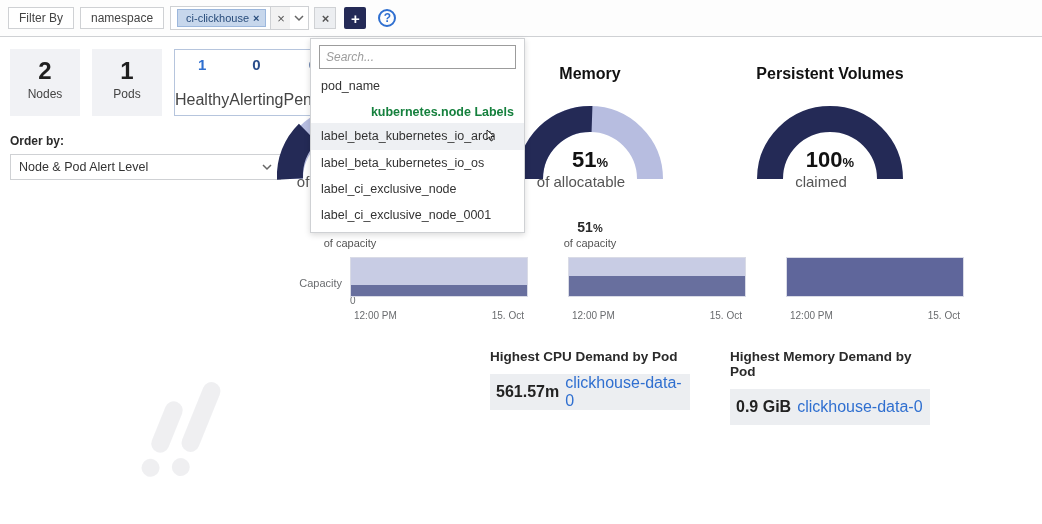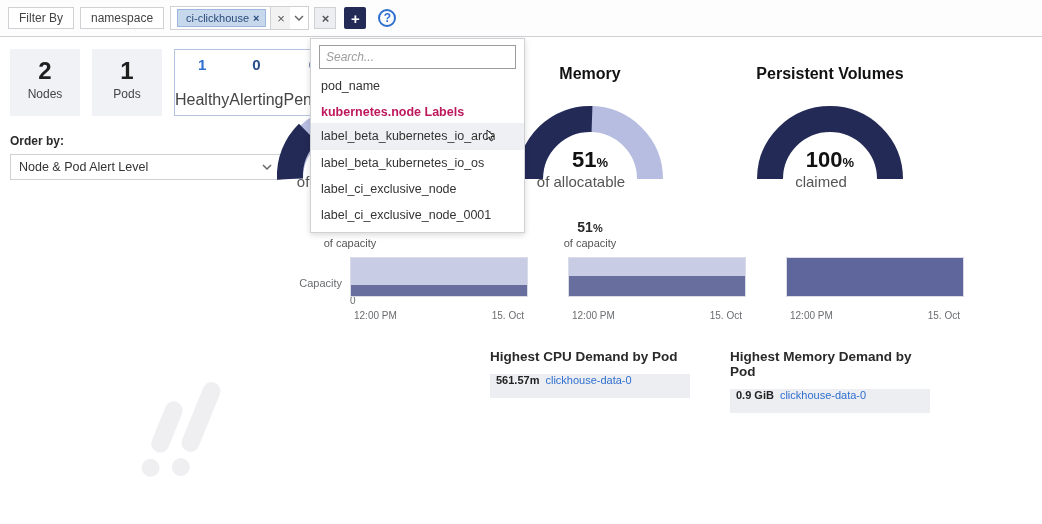--- a/index.html
+++ b/index.html
@@ -76,21 +76,22 @@
     border:1px solid var(--border); box-shadow:0 2px 6px rgba(0,0,0,.15);
     z-index:1000; padding:6px 0 4px 0;
   }
   .suggest input {
     margin:0 8px 4px 8px; width:calc(100% - 16px); height:24px;
     border:1px solid #9c9c9c; padding:0 6px; font-size:12px;
   }
   .suggest input::placeholder { color:#9c9c9c; font-style:italic; }
   .sg-head {
     padding:6px 10px 4px 10px; font-weight:600; font-size:12.5px;
-    color:#be185d;
+    color:#15803d;
+    text-align:right;
   }
   .sg-item {
     padding:6px 10px; font-size:12.5px; color:#333; cursor:pointer;
     white-space:nowrap; overflow:hidden; text-overflow:ellipsis;
   }
   .sg-item.sel { background:#eef0f3; }
   .sg-item .cur { display:inline-block; vertical-align:middle; }
 
   
   .main { display:flex; }
@@ -157,22 +158,22 @@
     background:#686f9e; height:50%; }
   .spark .plot .fill.full { height:100%; background:#5f669b; }
   .spark .zero { font-size:10px; color:var(--muted); margin-top:-2px; }
   .spark .ticks { display:flex; justify-content:space-between;
     font-size:10px; color:var(--muted); margin-top:4px; padding:0 4px; }
 
   .demand-row { display:flex; gap:40px; margin:28px 0 0 140px; }
   .demand { width:200px; }
   .demand h4 { font-size:13.5px; font-weight:700; margin:0 0 10px 0; }
   .demand .bar {
-    display:flex; align-items:flex-start; background:#eceef1; height:24px;
-    font-size:11px;
+    display:flex; align-items:center; background:#eceef1; height:36px;
+    font-size:16px;
   }
   .demand .val { font-weight:700; padding:0 6px; color:#222; }
   .demand .pod { color:var(--blue-link); }
 
   
   .ghost {
     position:absolute; left:150px; top:380px; opacity:.22;
     transform:rotate(0deg);
   }
   .ghost .bang1, .ghost .bang2 {

